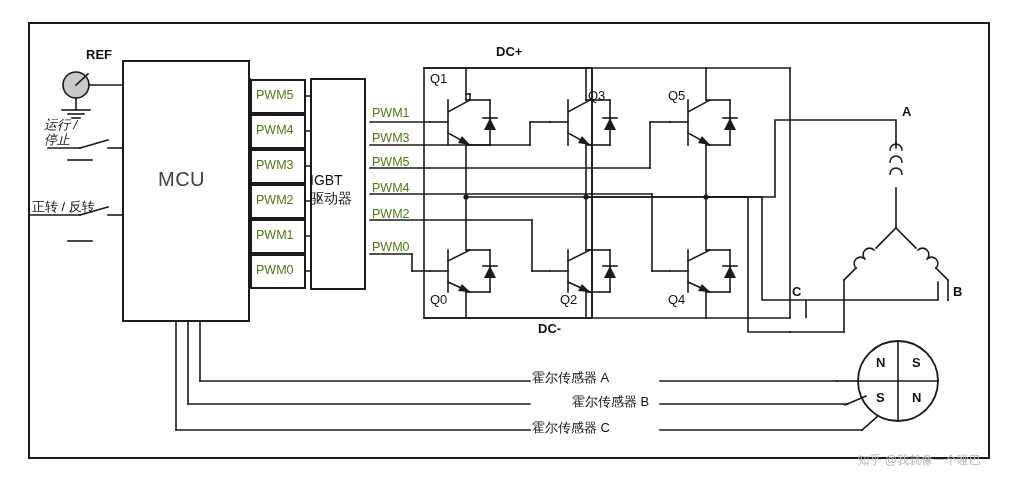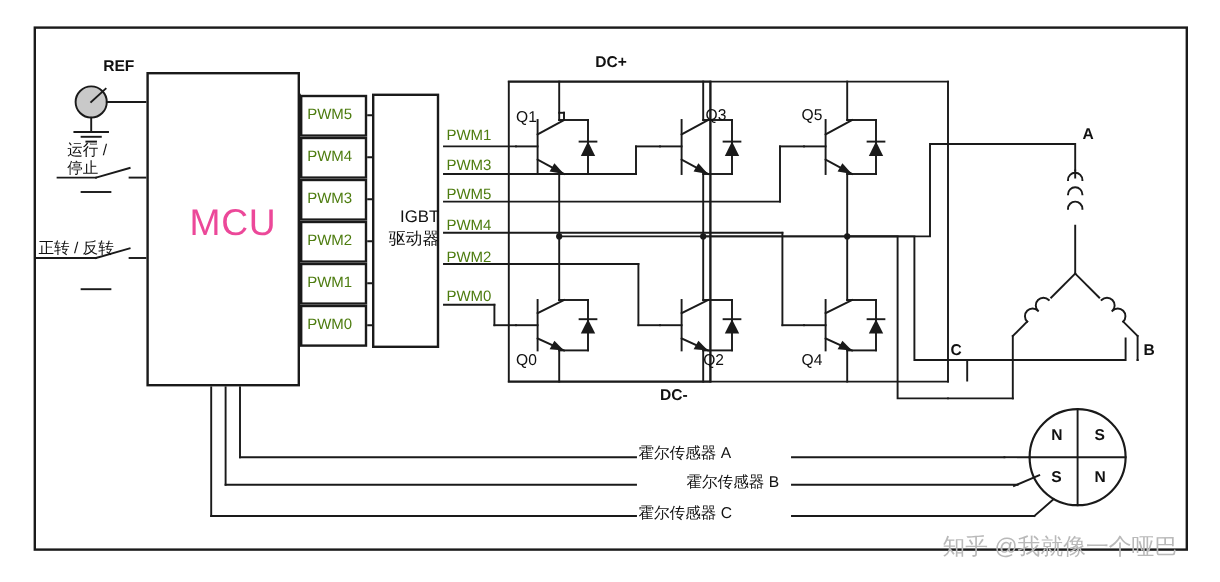--- a/index.html
+++ b/index.html
@@ -40,44 +40,44 @@
     white-space: nowrap;
   }
   .box {
     position: absolute;
     border: 2px solid #1a1a1a;
     box-sizing: border-box;
     background: #ffffff;
   }
   .mcu-label {
     position: absolute;
-    font-size: 31px;
-    color: #ec4899;
+    font-size: 20px;
+    color: #404040;
     letter-spacing: 0.5px;
   }
   .igbt-label {
     position: absolute;
     font-size: 14px;
     color: #111111;
-    text-align: right;
+    text-align: left;
     line-height: 1.25;
     width: 56px;
   }
   svg.layer {
     position: absolute;
     left: 0;
     top: 0;
     width: 1017px;
     height: 485px;
   }
   .wm {
     position: absolute;
     right: 36px;
     bottom: 16px;
-    font-size: 19px;
+    font-size: 12px;
     color: #b9b9b9;
     white-space: nowrap;
   }
   .wm .logo { color: #b9b9b9; }
   .magnet-letter {
     position: absolute;
     font-size: 13px;
     font-weight: bold;
     color: #111111;
   }
@@ -312,45 +312,45 @@
   <div class="box" style="left:250px; top:254px; width:56px; height:35px;"></div>
 
   <div class="box" style="left:310px; top:78px; width:56px; height:212px;"></div>
   <div class="igbt-label" style="left:310px; top:172px;">
     <div>IGBT</div>
     <div>驱动器</div>
   </div>
 
   <div class="lbl bold" style="left:58px; top:48px;margin-left:28px;">REF</div>
 
-  <div class="lbl cn" style="left:56px; top:118px;">运行 /<br>停止</div>
+  <div class="lbl cn" style="left:44px; top:118px;font-style:italic;">运行 /<br>停止</div>
   <div class="lbl cn" style="left:32px; top:200px;">正转 / 反转</div>
 
   <div class="pin" style="left:256px; top:88px;">PWM5</div>
   <div class="pin" style="left:256px; top:123px;">PWM4</div>
   <div class="pin" style="left:256px; top:158px;">PWM3</div>
   <div class="pin" style="left:256px; top:193px;">PWM2</div>
   <div class="pin" style="left:256px; top:228px;">PWM1</div>
   <div class="pin" style="left:256px; top:263px;">PWM0</div>
 
   <div class="pin" style="left:372px; top:106px;">PWM1</div>
   <div class="pin" style="left:372px; top:131px;">PWM3</div>
   <div class="pin" style="left:372px; top:155px;">PWM5</div>
   <div class="pin" style="left:372px; top:181px;">PWM4</div>
   <div class="pin" style="left:372px; top:207px;">PWM2</div>
   <div class="pin" style="left:372px; top:240px;">PWM0</div>
 
   <div class="lbl bold" style="left:496px; top:45px;">DC+</div>
-  <div class="lbl bold" style="left:510px; top:322px;padding-left:40px;">DC-</div>
-
-  <div class="lbl" style="left:430px; top:91px;">Q1</div>
+  <div class="lbl bold" style="left:498px; top:322px;padding-left:40px;">DC-</div>
+
+  <div class="lbl" style="left:430px; top:72px;">Q1</div>
   <div class="lbl" style="left:588px; top:89px;">Q3</div>
   <div class="lbl" style="left:668px; top:89px;">Q5</div>
   <div class="lbl" style="left:430px; top:293px;text-align:center;">Q0</div>
-  <div class="lbl" style="left:586px; top:293px;">Q2</div>
+  <div class="lbl" style="left:560px; top:293px;">Q2</div>
   <div class="lbl" style="left:668px; top:293px;">Q4</div>
 
   <div class="lbl bold" style="left:902px; top:105px;">A</div>
   <div class="lbl bold" style="left:953px; top:285px;">B</div>
   <div class="lbl bold" style="left:792px; top:285px;">C</div>
 
   <div class="magnet-letter" style="left:876px; top:355px;">N</div>
   <div class="magnet-letter" style="left:912px; top:355px;">S</div>
   <div class="magnet-letter" style="left:876px; top:390px;">S</div>
   <div class="magnet-letter" style="left:912px; top:390px;">N</div>

